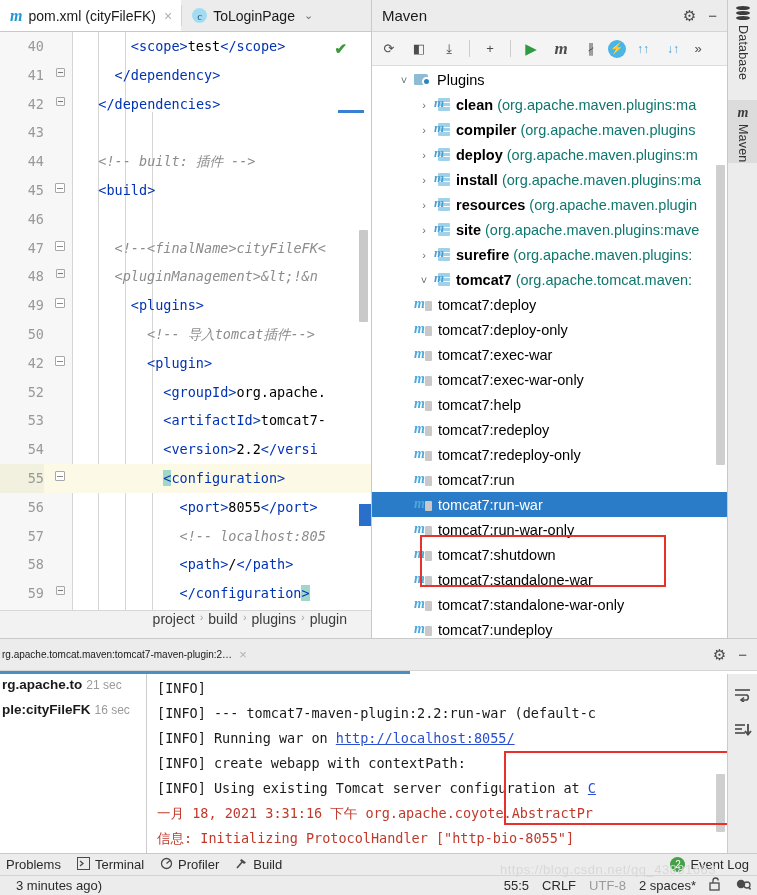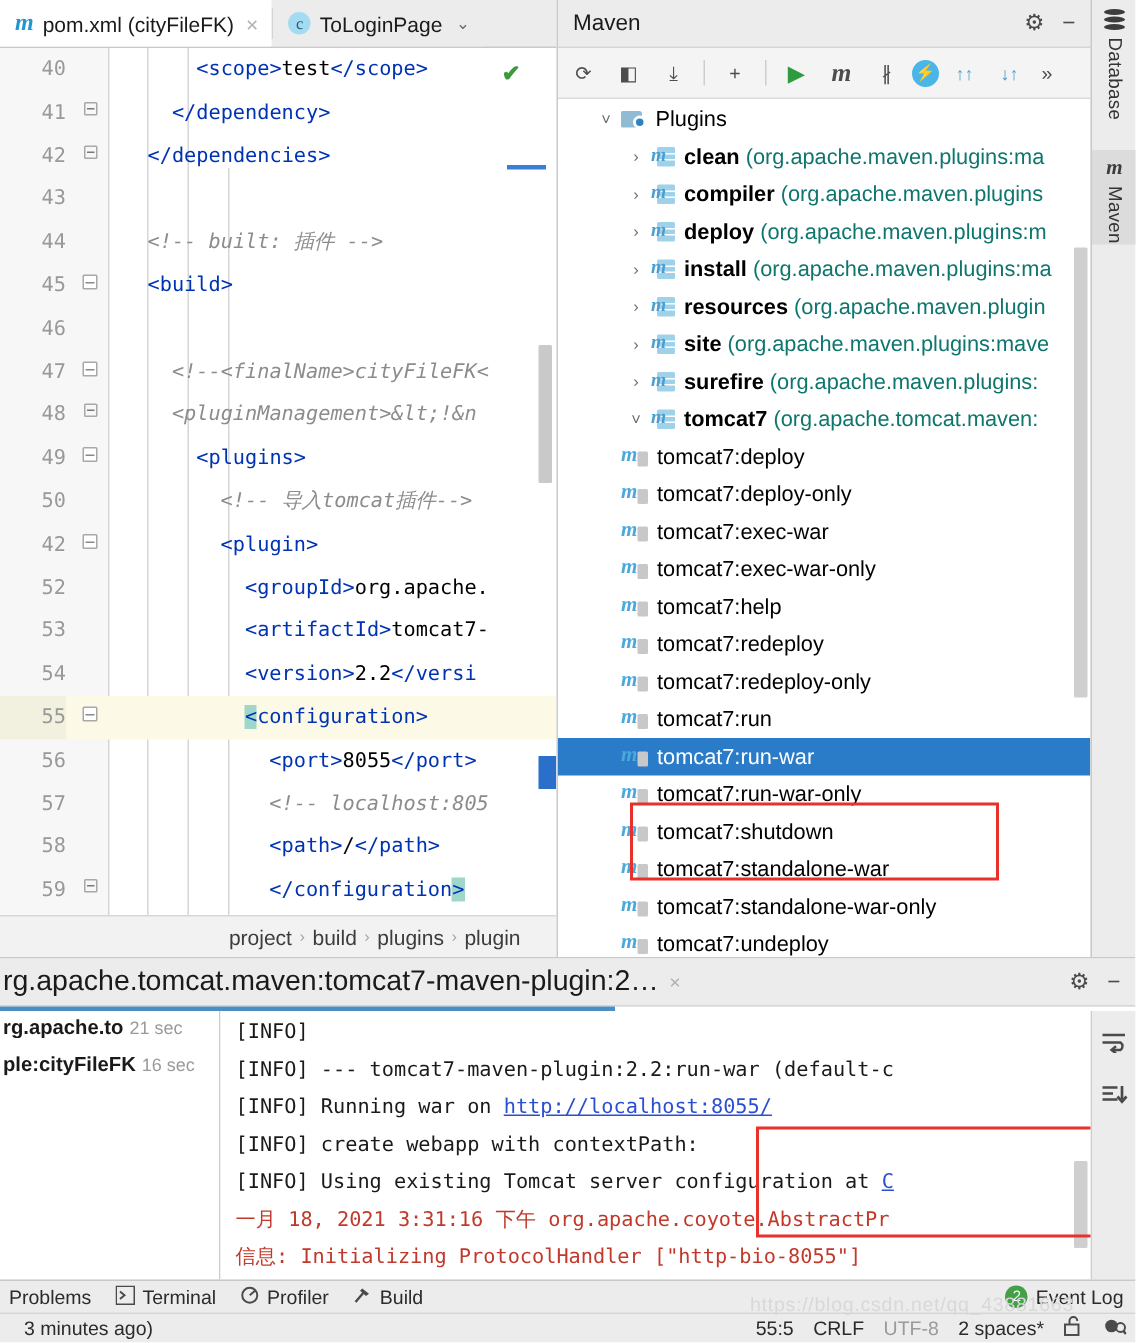--- a/index.html
+++ b/index.html
@@ -113,21 +113,21 @@
   }
   #editor-marker-blue {
     position: absolute; right: 0px; top: 472px;
     width: 12px; height: 22px; background: #2a6fc9;
   }
 
   
   #breadcrumb {
     position: absolute; left: 0; top: 610px; width: 371px; height: 28px;
     background: #f2f2f2; border-top: 1px solid #d8d8d8;
-    display: flex; align-items: center; justify-content: flex-end;
+    display: flex; align-items: flex-start; justify-content: flex-end;
     padding-right: 24px; gap: 5px; font-size: 14px; color: #444;
   }
   .crumb { color: #3c3c3c; }
   .crumb-sep { color: #a5a5a5; font-size: 11px; }
 
   
   #maven-panel {
     position: absolute; left: 371px; top: 0; width: 356px; height: 638px;
     background: #ffffff; border-left: 1px solid #c9c9c9;
   }
@@ -241,21 +241,21 @@
   
   #run-panel {
     position: absolute; left: 0; top: 638px; width: 757px; height: 215px;
     background: #ffffff; border-top: 1px solid #c9c9c9;
   }
   #run-header {
     height: 32px; background: #ececec; border-bottom: 1px solid #d5d5d5;
     display: flex; align-items: center; padding: 0 10px;
   }
   #run-tab-title {
-    font-size: 19px; color: #1a1a1a; white-space: nowrap; margin-left: -8px; text-align: center;
+    font-size: 10px; color: #1a1a1a; white-space: nowrap; margin-left: -8px; text-align: center;
   }
   #run-tab-close { color: #b0b0b0; font-size: 13px; margin-left: 7px; }
   #run-progress {
     position: absolute; left: 0; top: 32px; width: 410px; height: 3px;
     background: #4a8ec2;
   }
   #run-body {
     position: absolute; left: 0; top: 35px; right: 0; bottom: 0;
     display: flex;
   }

